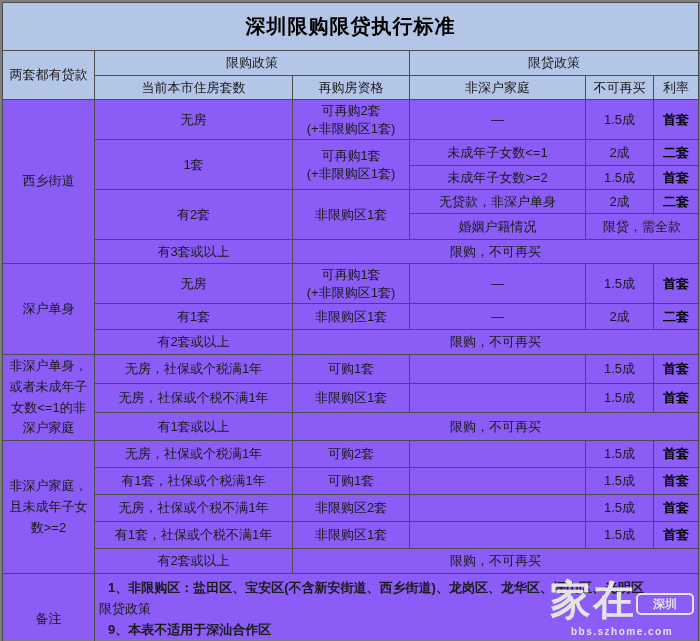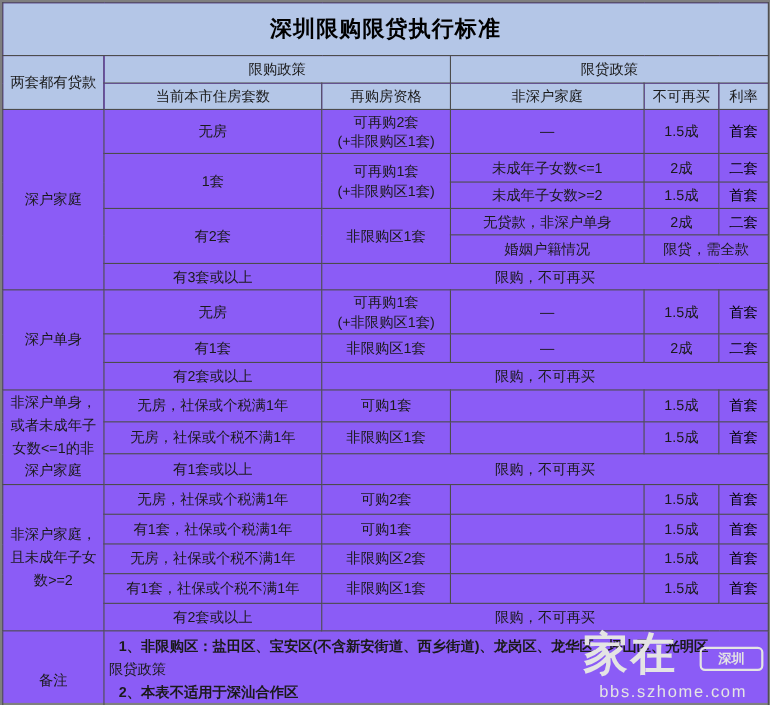--- a/index.html
+++ b/index.html
@@ -19,43 +19,43 @@
     border:1px solid #4c4c4c;
     font-size:13px;font-weight:normal;color:#1a1a1a;
     text-align:center;vertical-align:middle;
     padding:1px 2px;overflow:hidden;
   }
   .hdr{background:#b4c6e7;}
   td.title-cell{
     background:#b4c6e7;font-size:20px;font-weight:bold;color:#000;
     letter-spacing:1px;
   }
-  .rate{font-weight:normal;color:#000;}
+  .rate{font-weight:bold;color:#000;}
   .preline{white-space:pre-line;line-height:1.35;text-align:center;}
   .glabel{line-height:1.6;padding:1px 5px;}
   td.remarks{
     text-align:left;vertical-align:middle;padding:4px 4px;line-height:1.6;
   }
   .remark-line.indent{padding-left:9px;font-weight:bold;}
   
   tr.rh48{height:48px}  tr.rh25{height:25px}  tr.rh24{height:24px}
   tr.rh40{height:40px}  tr.rh26{height:26px}  tr.rh27{height:27px}
   tr.rh77{height:77px}
   
   .watermark{
     position:absolute;right:4px;bottom:2px;color:#e4e4e4;
     text-align:center;pointer-events:none;line-height:1;
   }
   .wm-top{display:flex;align-items:center;justify-content:center;}
   .wm-main{font-size:41px;font-weight:bold;letter-spacing:2px;font-family:Liberation Mono, monospace;}
   .wm-badge{
     font-size:12px;font-weight:bold;border:2px solid #e4e4e4;
-    border-radius:5px;padding:3px 15px;margin-left:20px;
-  }
-  .wm-url{font-size:15px;font-weight:normal;letter-spacing:1.5px;margin-top:3px;}
+    border-radius:5px;padding:3px 15px;margin-left:0;
+  }
+  .wm-url{font-size:10px;font-weight:bold;letter-spacing:1.5px;margin-top:3px;}
 </style>
 </head>
 <body>
 
 <div class="frame">
   <table class="policy">
     <colgroup>
       <col style="width:92px">
         <col style="width:198px">
         <col style="width:117px">
@@ -77,21 +77,21 @@
 
     <tr class="rh24">
       <th class="hdr">当前本市住房套数</th>
       <th class="hdr">再购房资格</th>
       <th class="hdr">非深户家庭</th>
       <th class="hdr">不可再买</th>
       <th class="hdr">利率</th>
     </tr>
 
     <tr class="rh40">
-      <td rowspan="6" class="glabel">深户家庭</td>
+      <td rowspan="6" class="glabel">西乡街道</td>
       <td>无房</td>
       <td class="preline">可再购2套
 (+非限购区1套)</td>
       <td>—</td>
       <td>1.5成</td>
       <td class="rate">首套</td>
     </tr>
     <tr class="rh26">
       <td rowspan="2">1套</td>
       <td rowspan="2" class="preline">可再购1套
@@ -194,21 +194,21 @@
     <tr class="rh25">
       <td>有2套或以上</td>
       <td colspan="4">限购，不可再买</td>
     </tr>
 
     <tr class="rh77">
       <td class="glabel">备注</td>
       <td colspan="5" class="remarks">
         <div class="remark-line indent">1、非限购区：盐田区、宝安区(不含新安街道、西乡街道)、龙岗区、龙华区、坪山区、光明区</div>
         <div class="remark-line">限贷政策</div>
-        <div class="remark-line indent">2、本表不适用于深汕合作区</div>
+        <div class="remark-line indent">9、本表不适用于深汕合作区</div>
         <div class="remark-line indent">3、限售政策：取证即可卖，无限售时间</div>
       </td>
     </tr>
   </tbody>
     </table>
 
   <div class="watermark">
     <div class="wm-top">
       <span class="wm-main">家在</span>
       <span class="wm-badge">深圳</span>

